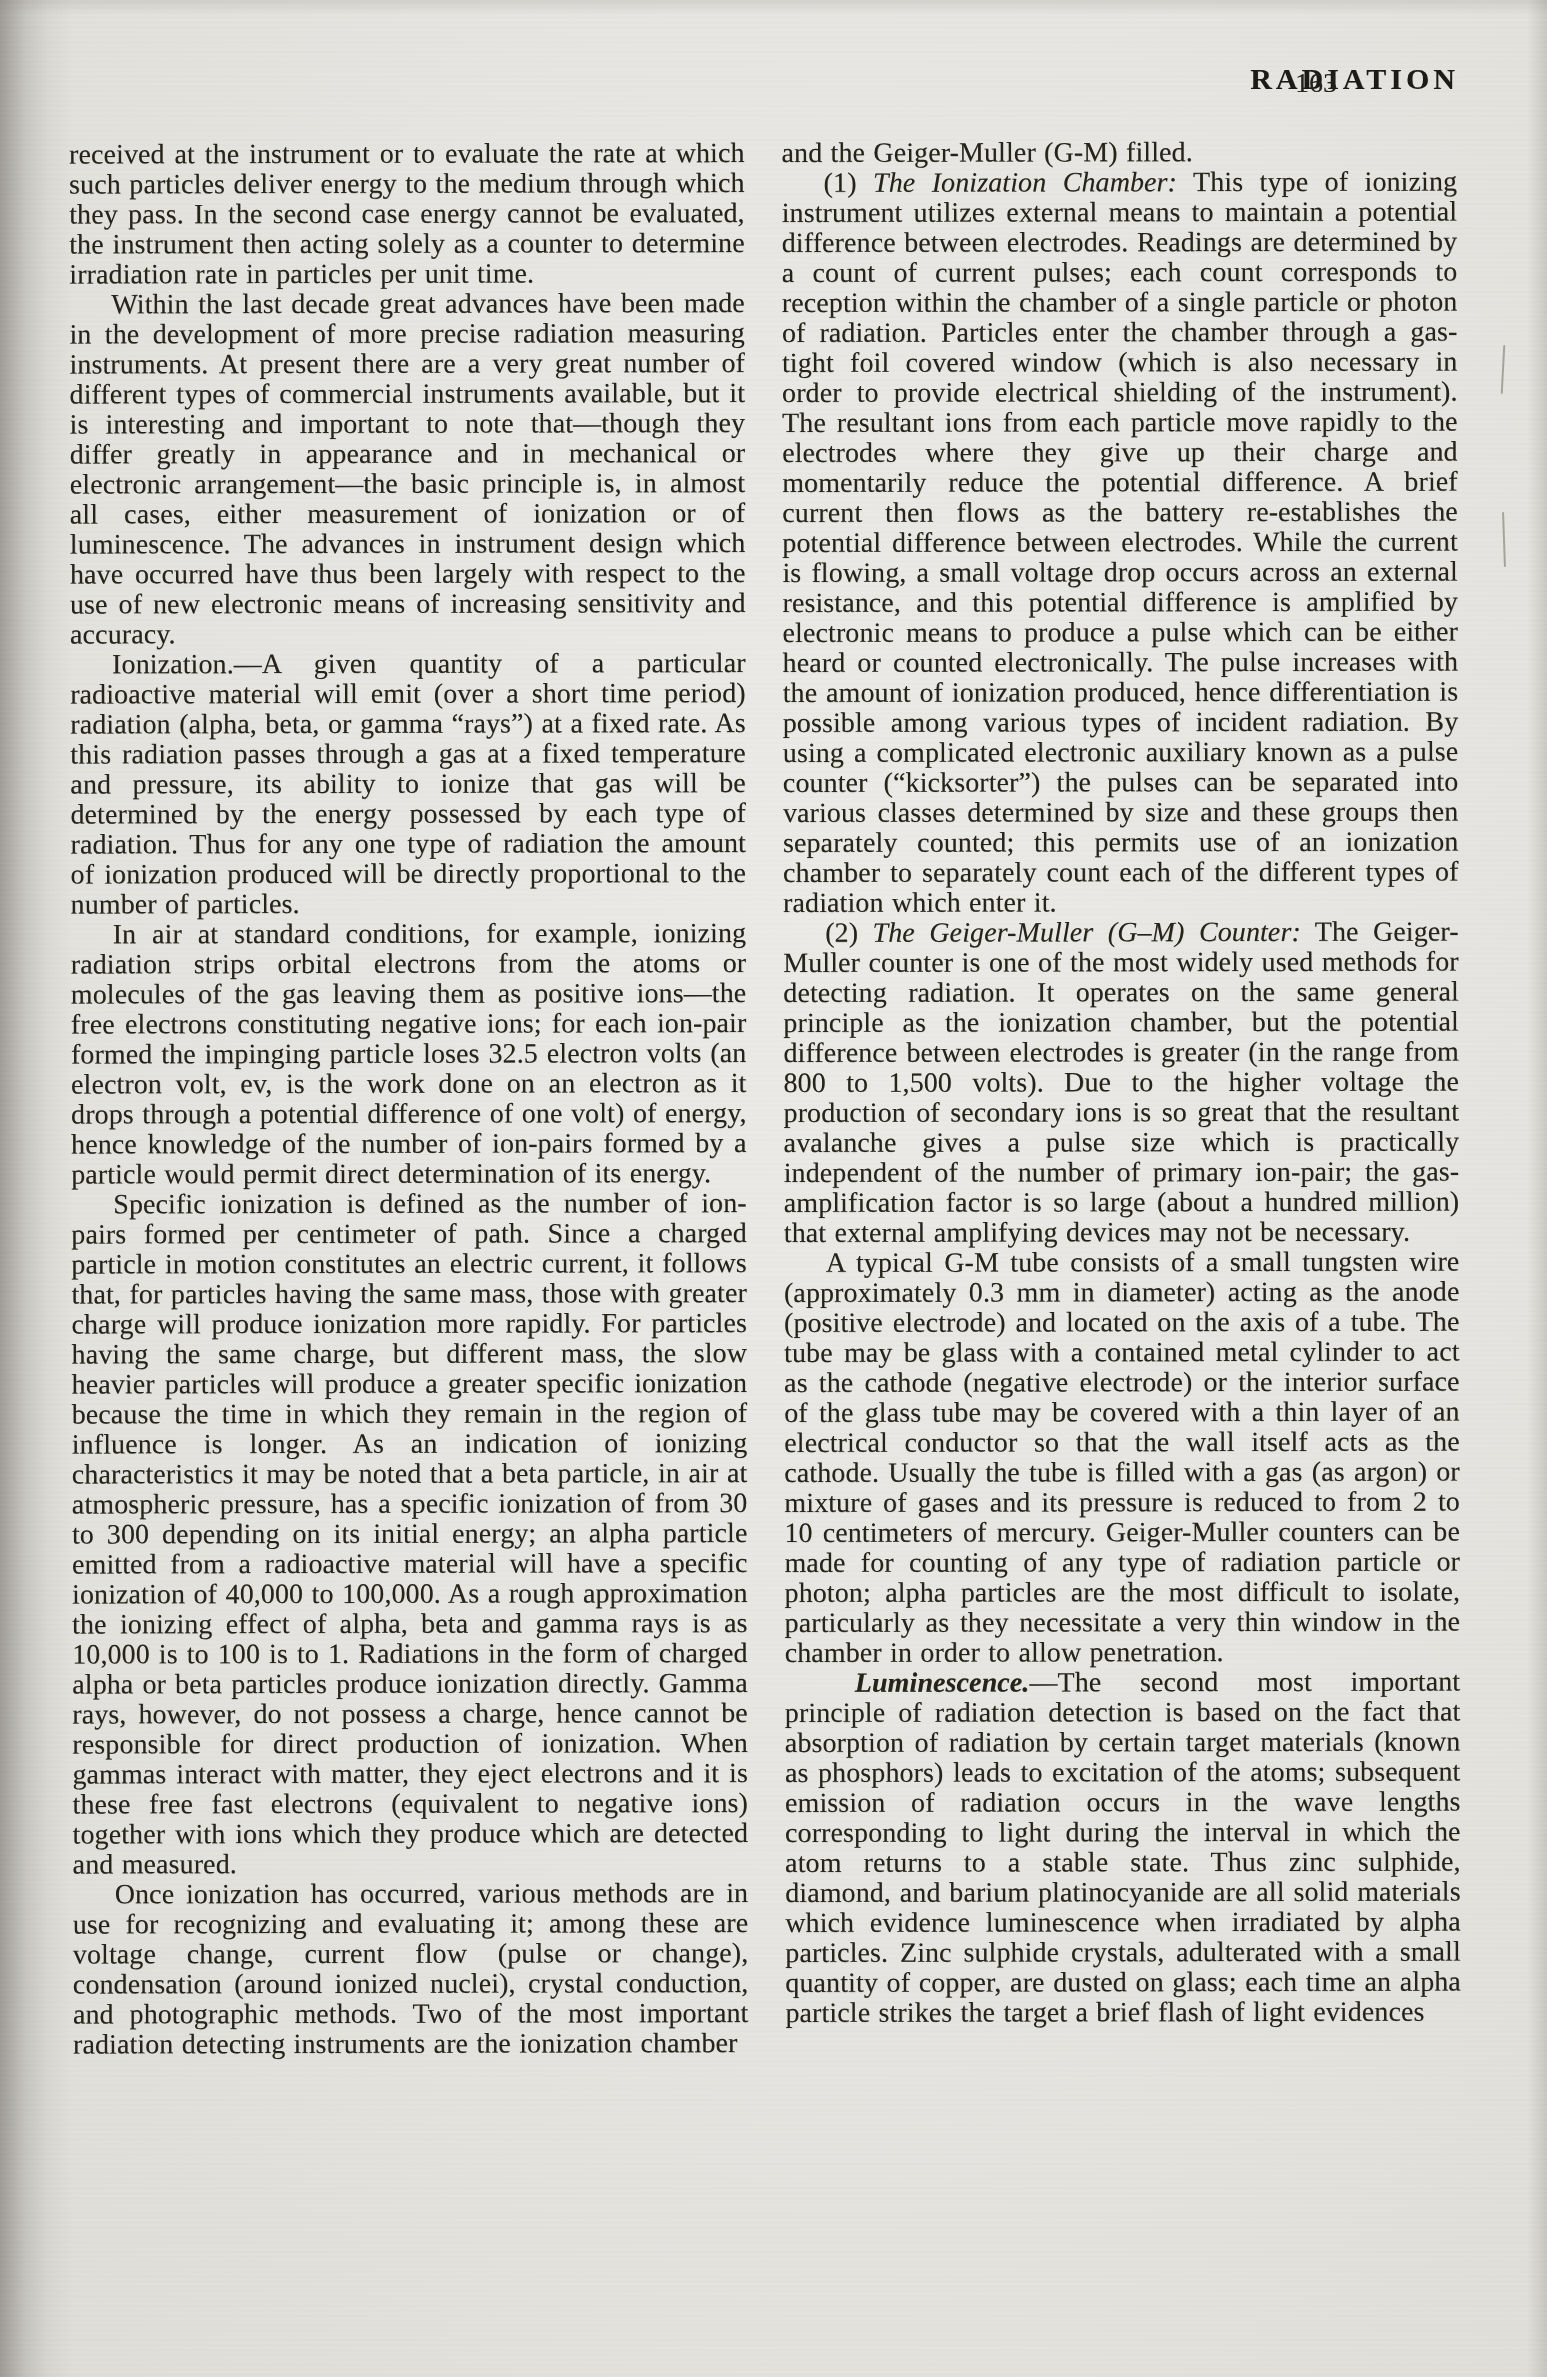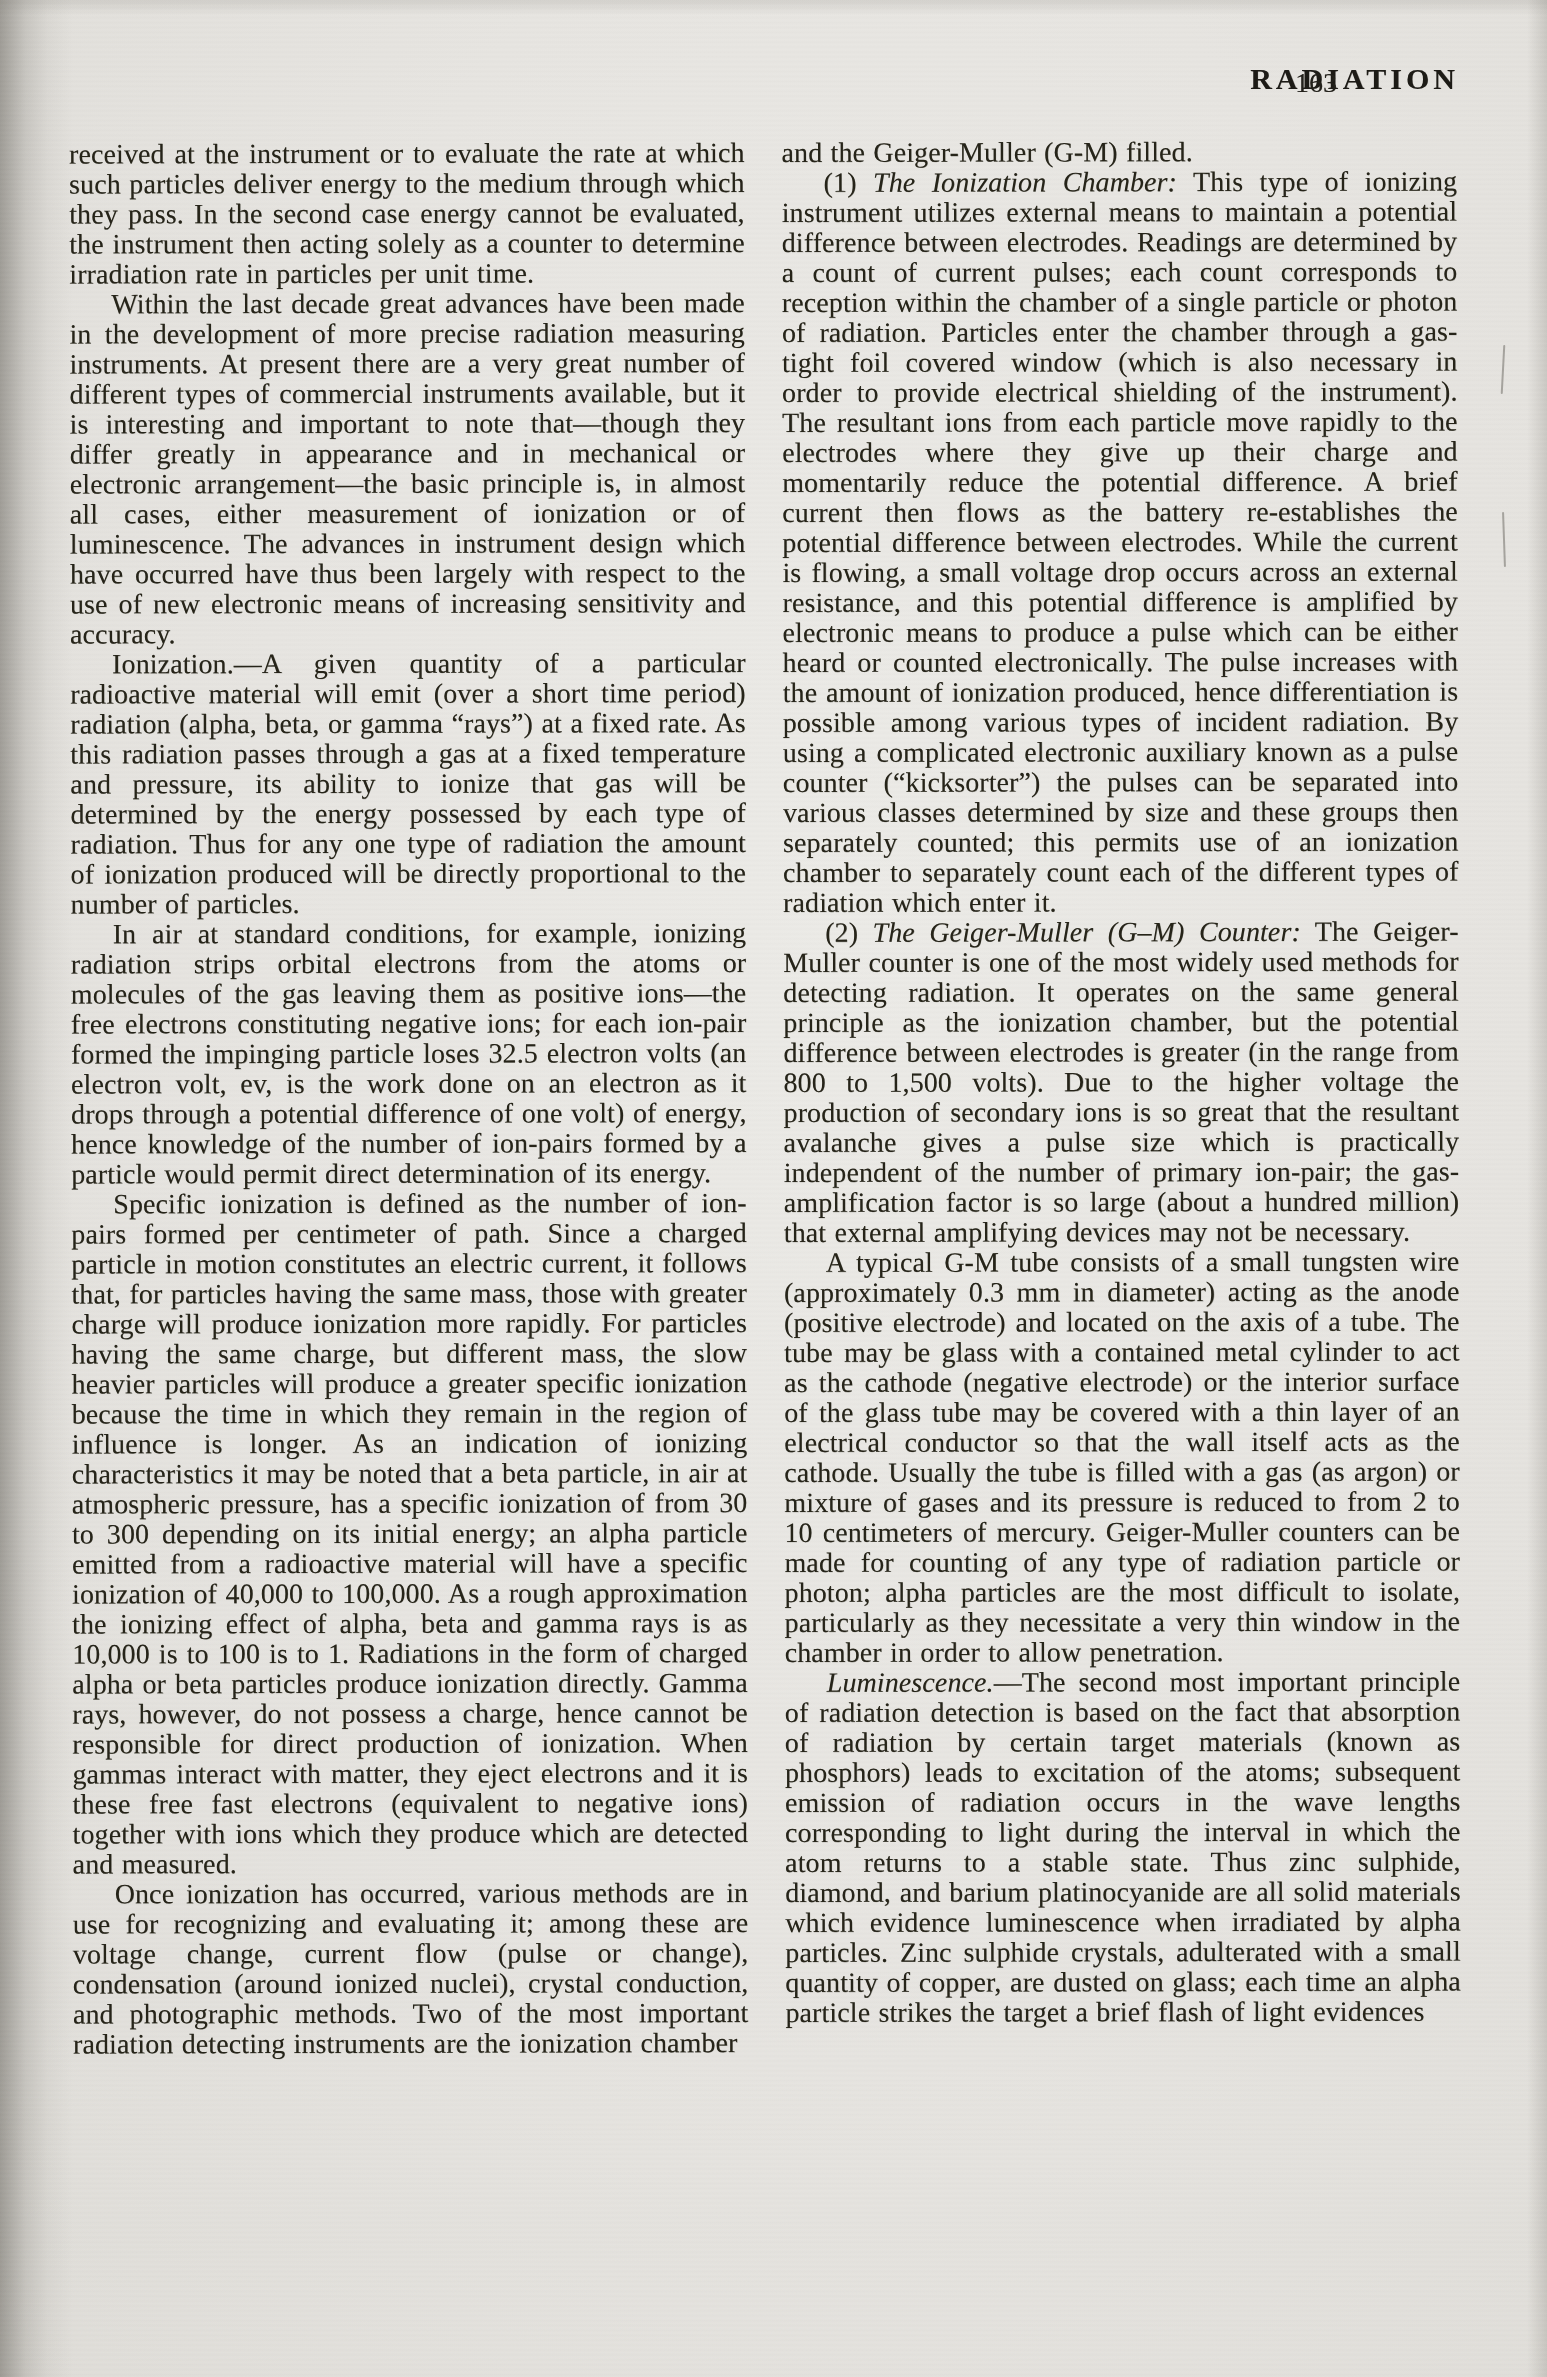--- a/index.html
+++ b/index.html
@@ -113,21 +113,21 @@
     text-align: justify;
     color: #262419;
     letter-spacing: 0.1px;
     word-spacing: 1.2px;
     text-shadow: 0.3px 0.3px 0.4px rgba(38,36,25,0.38);
   }
   p.para.indent { text-indent: 42px; }
   .seg-normal {}
   .seg-bold { font-weight: normal; }
   .seg-italic { font-style: italic; }
-  .seg-bold-italic { font-weight: normal; font-style: italic; }
+  .seg-bold-italic { font-weight: bold; font-style: italic; margin-left: 28px; }
 </style>
 </head>
 <body>
 
 <div class="gutter-shadow"></div>
 <div class="right-edge-shade"></div>
 <div class="top-edge-shade"></div>
 <div class="paper-grain"></div>
 <div class="scan-mark m1"></div>
 <div class="scan-mark m2"></div>

